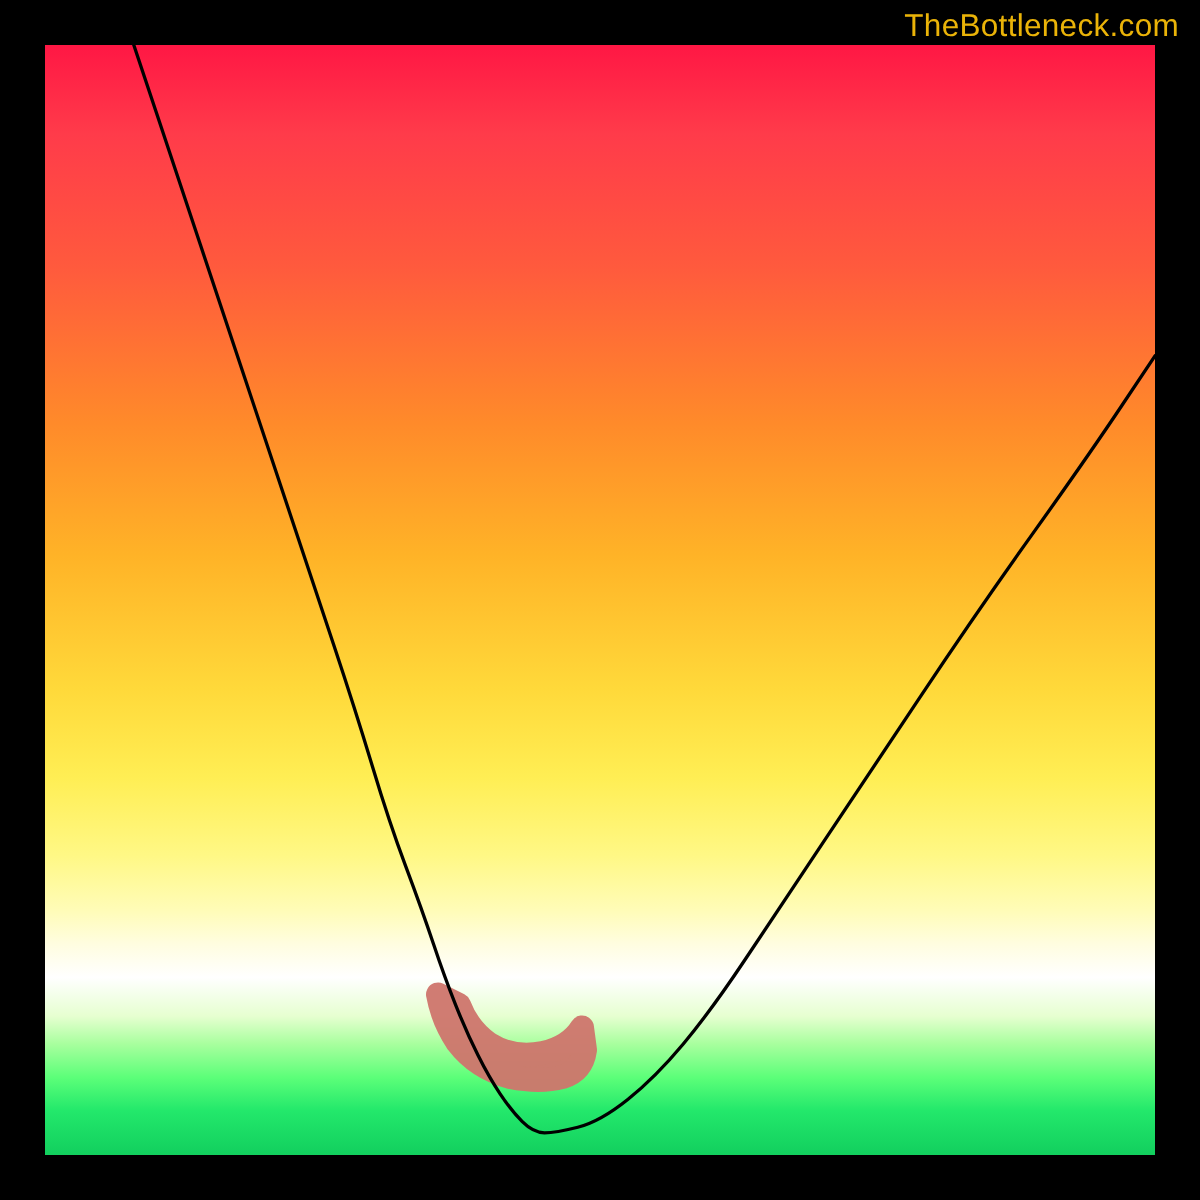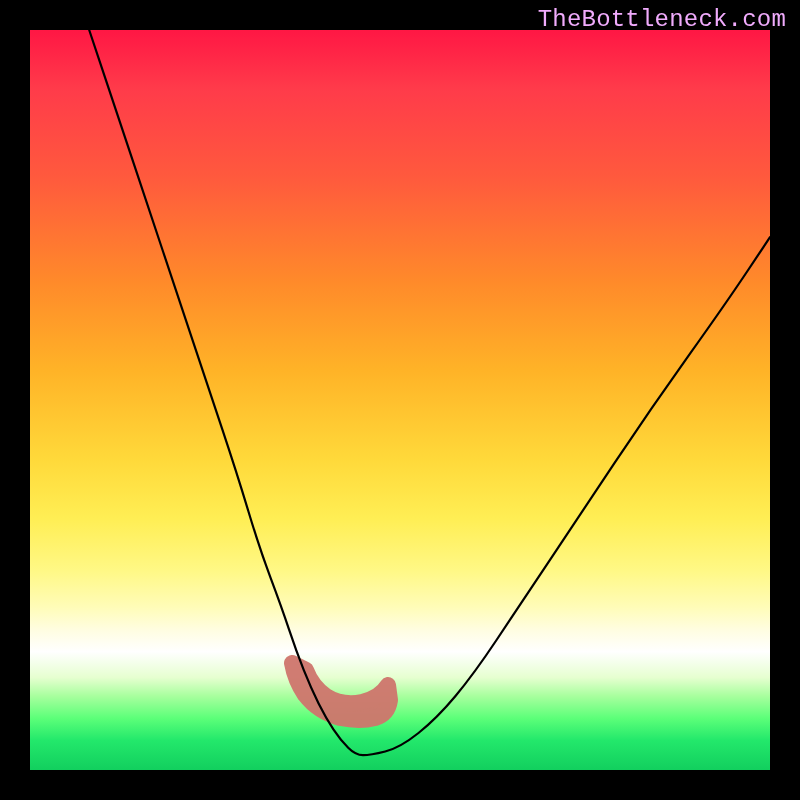--- a/index.html
+++ b/index.html
@@ -7,23 +7,23 @@
   .frame {
     position: relative;
     width: 800px;
     height: 800px;
     background: #000;
   }
   .watermark {
     position: absolute;
     top: 6px;
     right: 14px;
-    font-family: Liberation Mono, monospace;
-    font-size: 24px;
-    color: #f0abfc;
+    font-family: Liberation Sans, sans-serif;
+    font-size: 21px;
+    color: #eab308;
     letter-spacing: 0.2px;
     z-index: 5;
   }
   .plot {
     position: absolute;
     left: 30px;
     top: 30px;
     width: 740px;
     height: 740px;
   }

